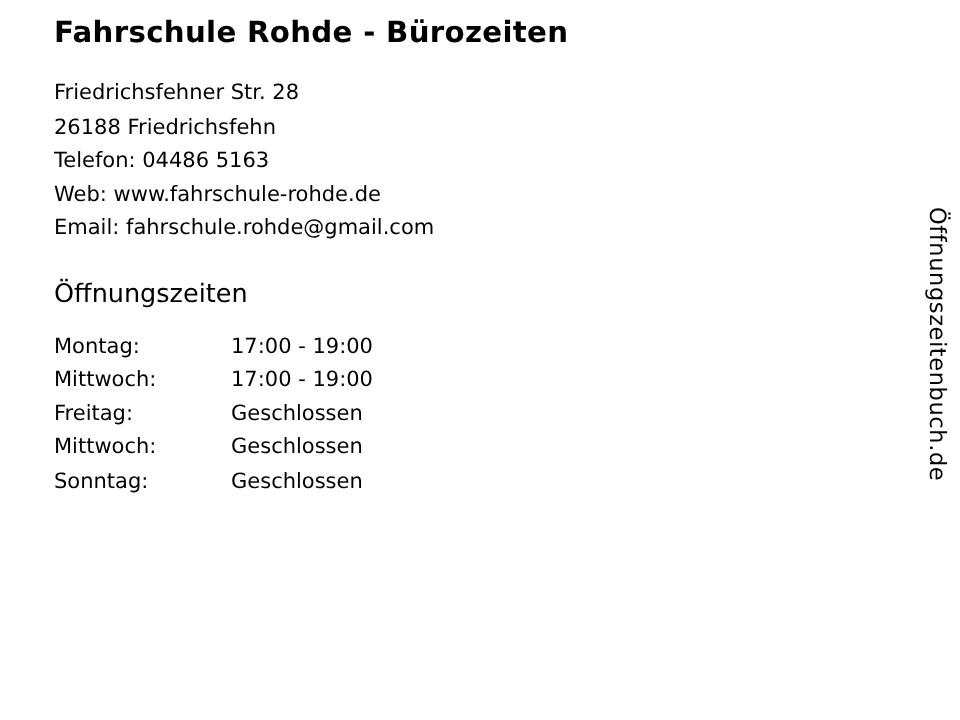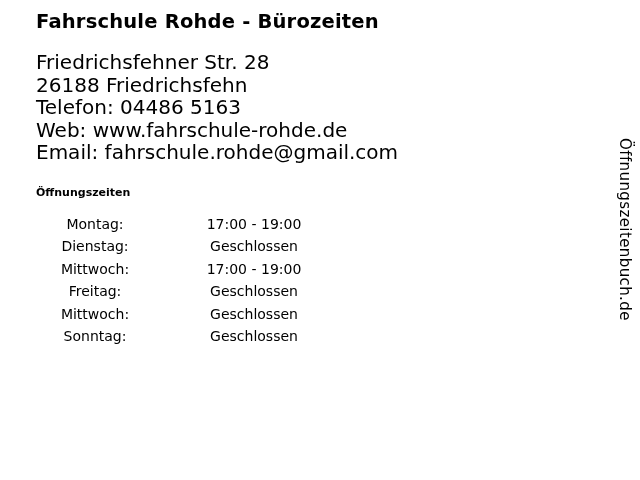--- a/index.html
+++ b/index.html
@@ -29,40 +29,39 @@
     width: 560px;
   }
   .title {
     font-size: 19.5px;
     font-weight: bold;
     letter-spacing: 0.2px;
     margin: 0 0 18px 0;
     line-height: 1.2;
   }
   .addr-line {
-    font-size: 20px;
+    font-size: 14px;
     line-height: 22.5px;
     white-space: nowrap;
   }
   .section-heading {
-    font-size: 11px;
-    font-weight: bold;
+    font-size: 17px;
+    font-weight: normal;
     margin-top: 22px;
     margin-bottom: 14px;
   }
   table.hours {
     border-collapse: collapse;
     font-size: 14px;
   }
   table.hours td {
     padding: 0;
     line-height: 22.5px;
     vertical-align: top;
     white-space: nowrap;
-    text-align: center;
   }
   td.day {
     width: 118px;
     padding-right: 6px;
   }
   td.time {
     width: 200px;
     margin-left: 12px;
   }
   .vertical-brand {
@@ -96,24 +95,20 @@
 
     <h2 class="section-heading">Öffnungszeiten</h2>
 
     <table class="hours">
       <tbody>
         <tr>
           <td class="day">Montag:</td>
           <td class="time">17:00 - 19:00</td>
         </tr>
         <tr>
-          <td class="day">Dienstag:</td>
-          <td class="time">Geschlossen</td>
-        </tr>
-        <tr>
           <td class="day">Mittwoch:</td>
           <td class="time">17:00 - 19:00</td>
         </tr>
         <tr>
           <td class="day">Freitag:</td>
           <td class="time">Geschlossen</td>
         </tr>
         <tr>
           <td class="day">Mittwoch:</td>
           <td class="time">Geschlossen</td>

